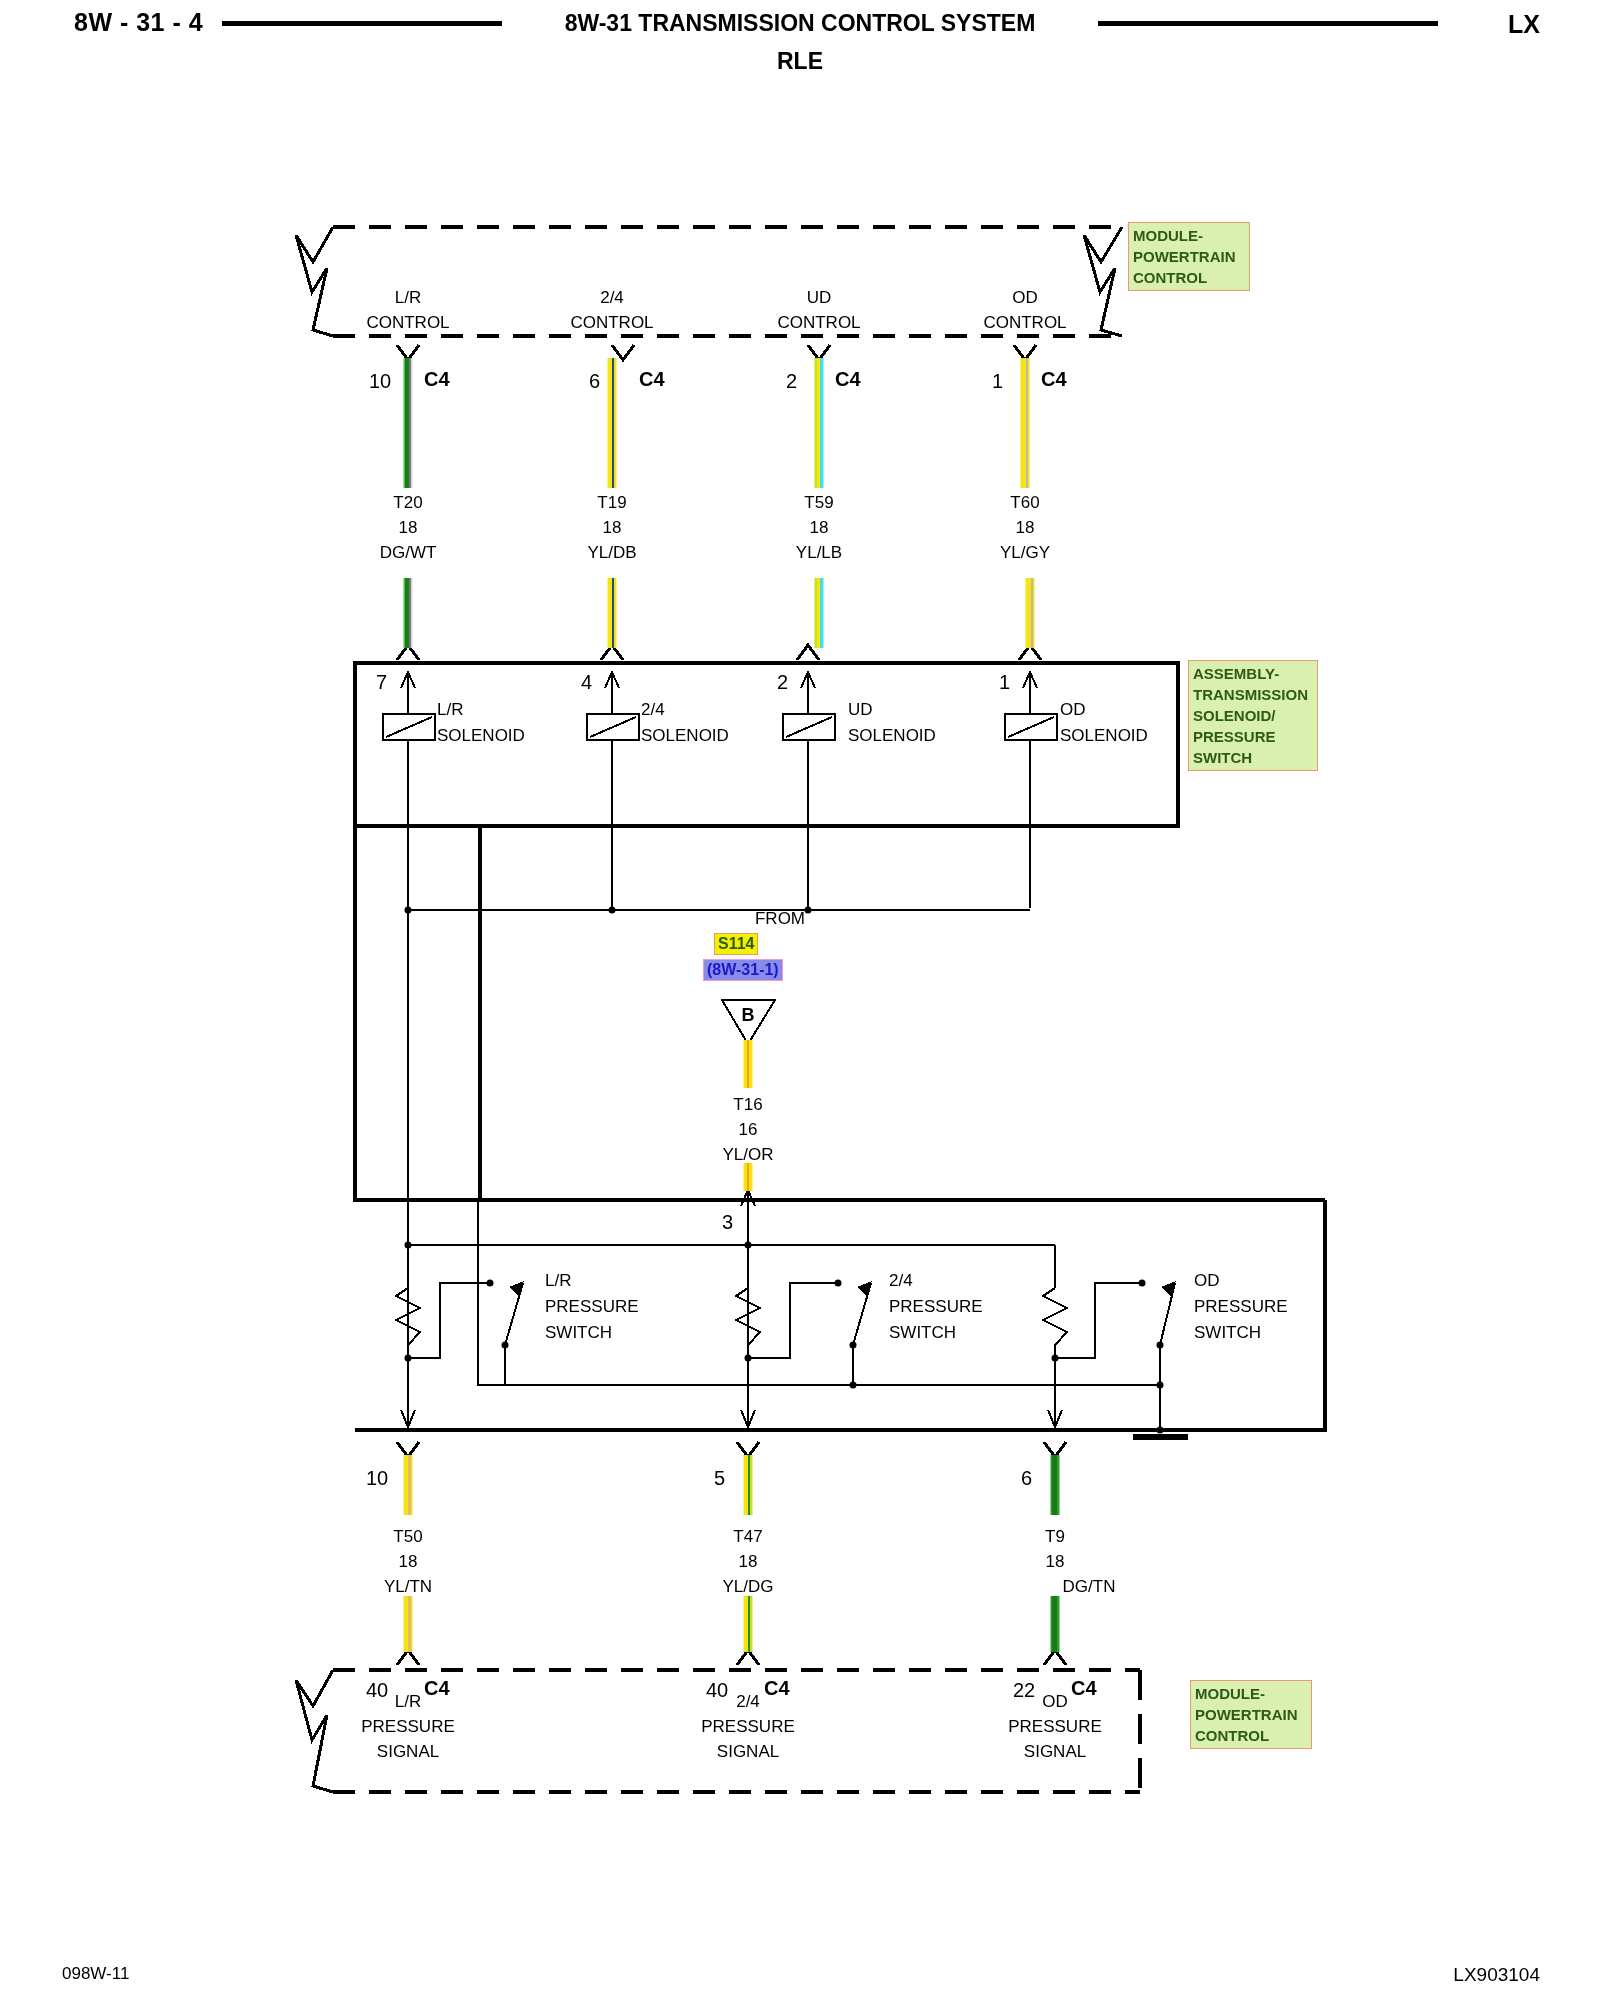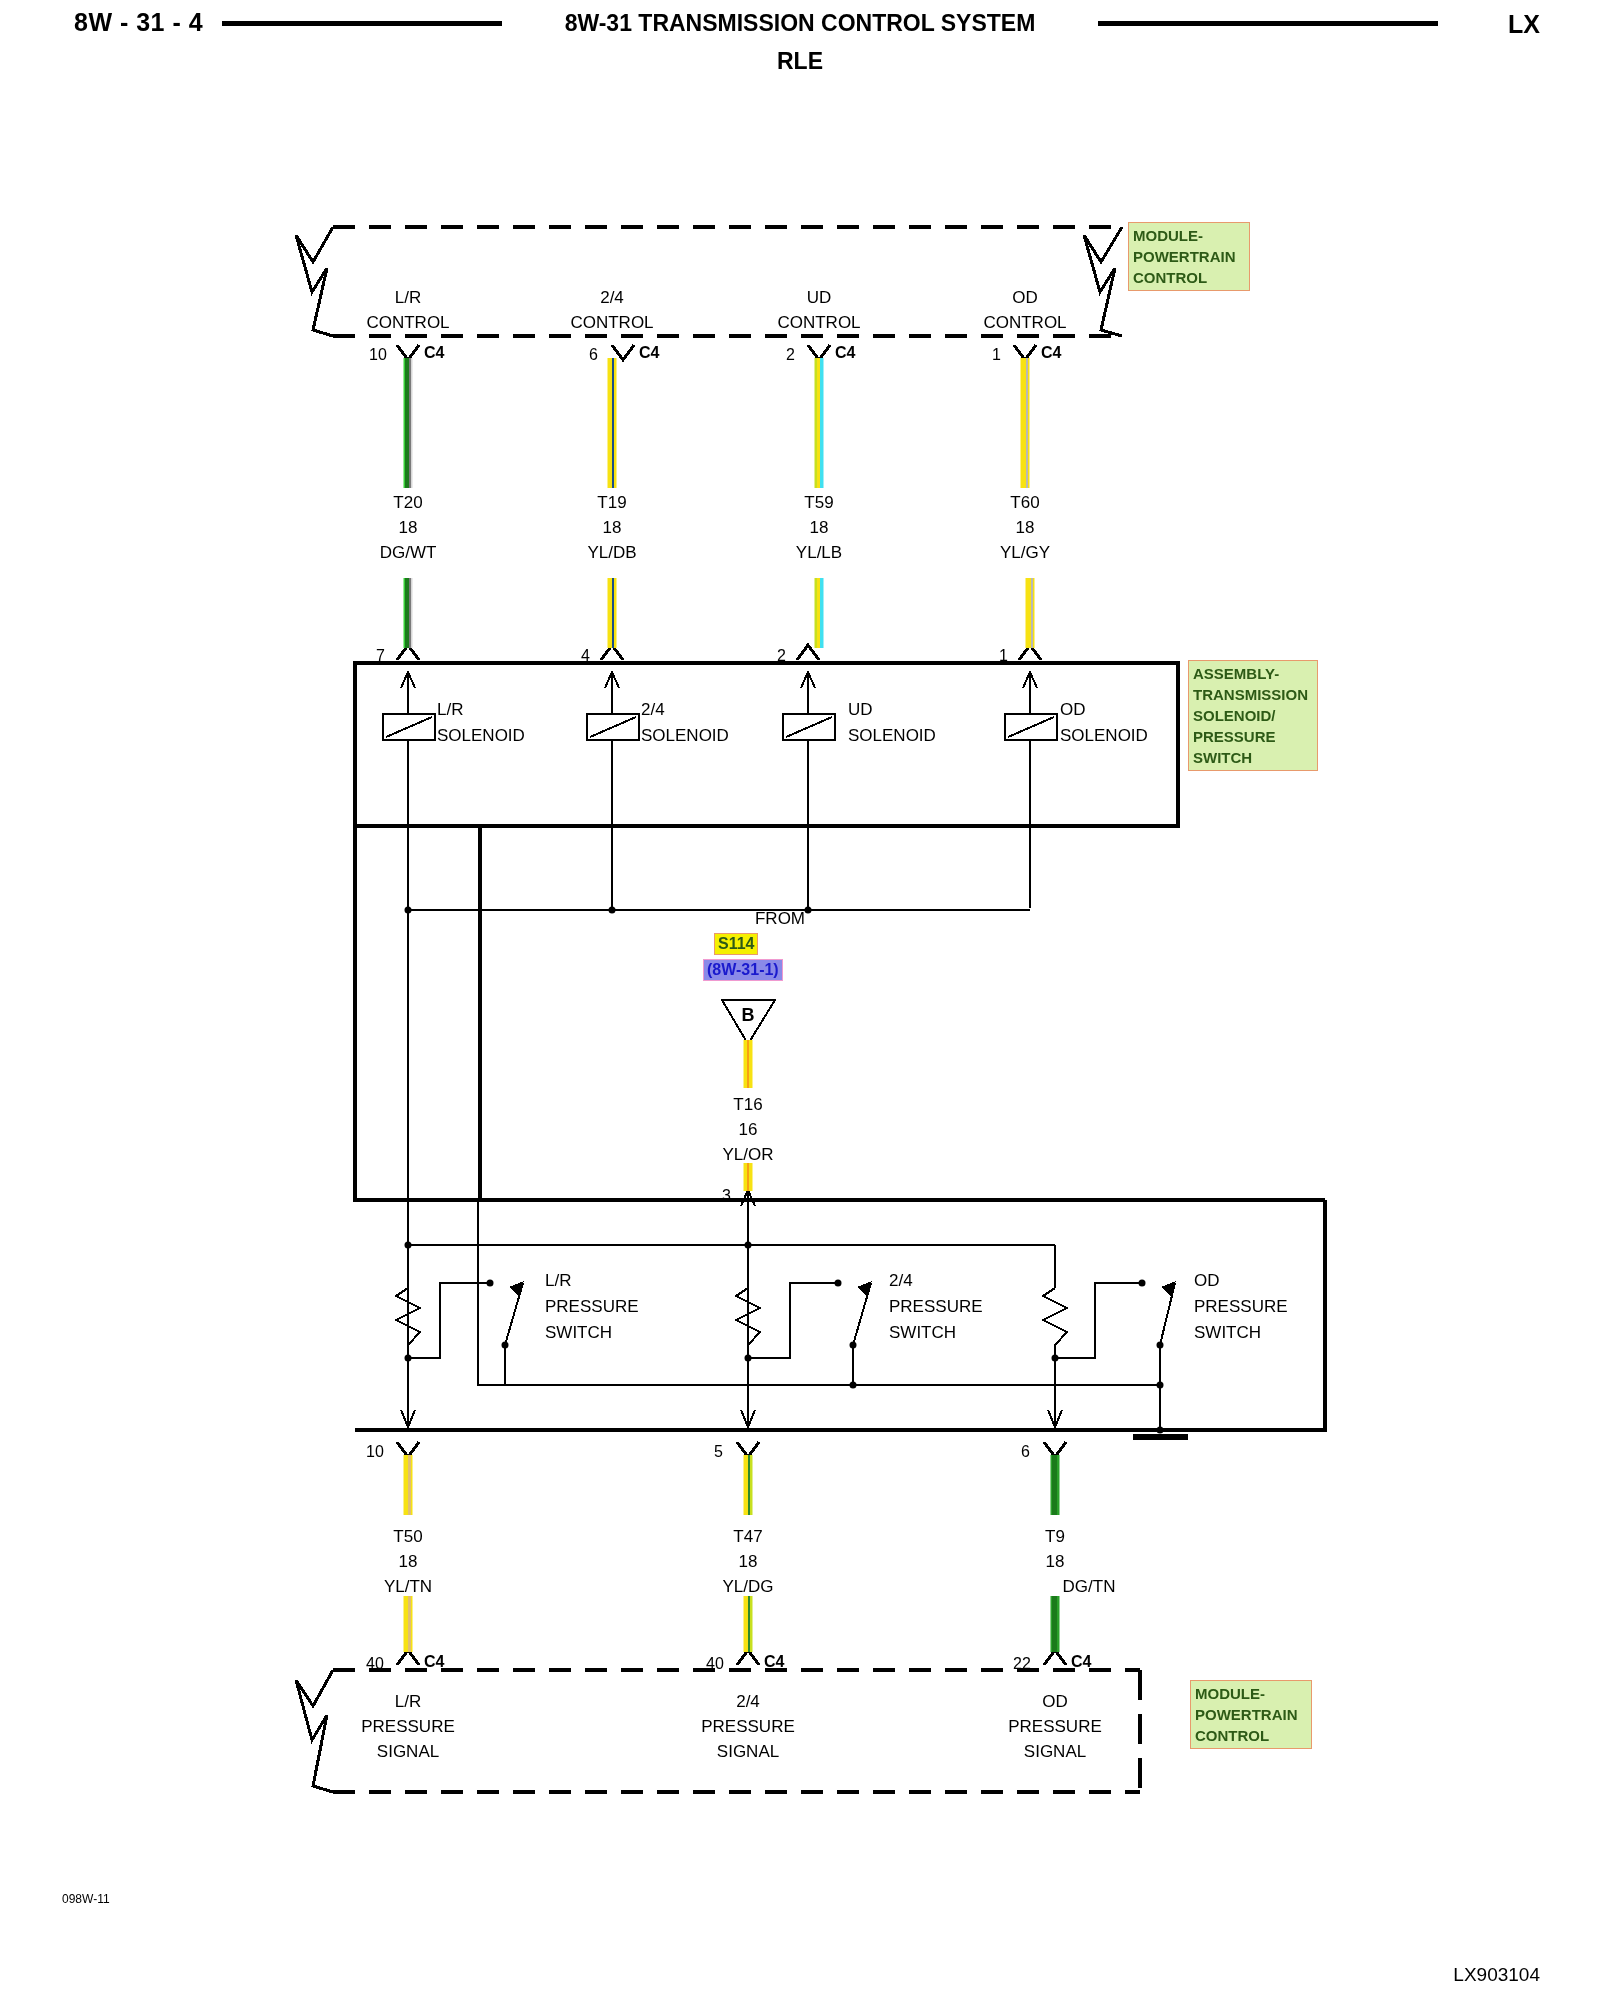--- a/index.html
+++ b/index.html
@@ -5,28 +5,28 @@
   html,body{margin:0;padding:0;background:#fff;}
   body{width:1600px;height:2000px;position:relative;font-family:"Liberation Sans",sans-serif;color:#000;overflow:hidden;}
   #sheet{position:absolute;inset:0;width:1600px;height:2000px;}
   .txt{position:absolute;font-size:17px;line-height:1;white-space:nowrap;}
   .ctr{transform:translateX(-50%);text-align:center;}
   .hdr-left{position:absolute;left:74px;top:8px;font-size:25px;font-weight:bold;letter-spacing:.5px;}
   .hdr-title{position:absolute;left:800px;top:10px;font-size:23px;font-weight:bold;transform:translateX(-50%);white-space:nowrap;}
   .hdr-sub{position:absolute;left:800px;top:48px;font-size:23px;font-weight:bold;transform:translateX(-50%);}
   .hdr-right{position:absolute;right:60px;top:10px;font-size:25px;font-weight:bold;}
   .rule{position:absolute;height:5px;background:#000;top:21px;}
-  .foot-l{position:absolute;left:62px;top:1892px;font-size:12px;}
+  .foot-l{position:absolute;left:62px;top:1964px;font-size:17px;}
   .foot-r{position:absolute;right:60px;top:1964px;font-size:19px;}
   .dot{position:absolute;width:7px;height:7px;border-radius:50%;background:#000;transform:translate(-50%,-50%);}
   .tag{position:absolute;background:#d9f0b0;border:1px solid #e89a6c;color:#2d5a16;font-weight:bold;font-size:15px;line-height:21px;padding:2px 4px;box-sizing:border-box;}
   .tag-hi{position:absolute;background:#f5f000;border:1px solid #e89a6c;color:#2d5a16;font-weight:bold;font-size:16px;line-height:18px;padding:1px 3px;}
   .tag-ref{position:absolute;background:#8a8ae8;border:1px solid #f09ad0;color:#1a1acd;font-weight:bold;font-size:16px;line-height:18px;padding:1px 3px;}
   .wire{position:absolute;width:9px;transform:translateX(-50%);}
-  .lbl-sm{position:absolute;font-size:16px;}
+  .lbl-sm{position:absolute;font-size:20px;margin-top:24px;}
   .bold{font-weight:bold;}
   svg{position:absolute;left:0;top:0;overflow:visible;}
 </style>
 </head>
 <body>
 
 <div id="sheet">
 
   <div class="hdr-left">8W - 31 - 4</div>
   <div class="rule" style="left:222px;width:280px;"></div>

